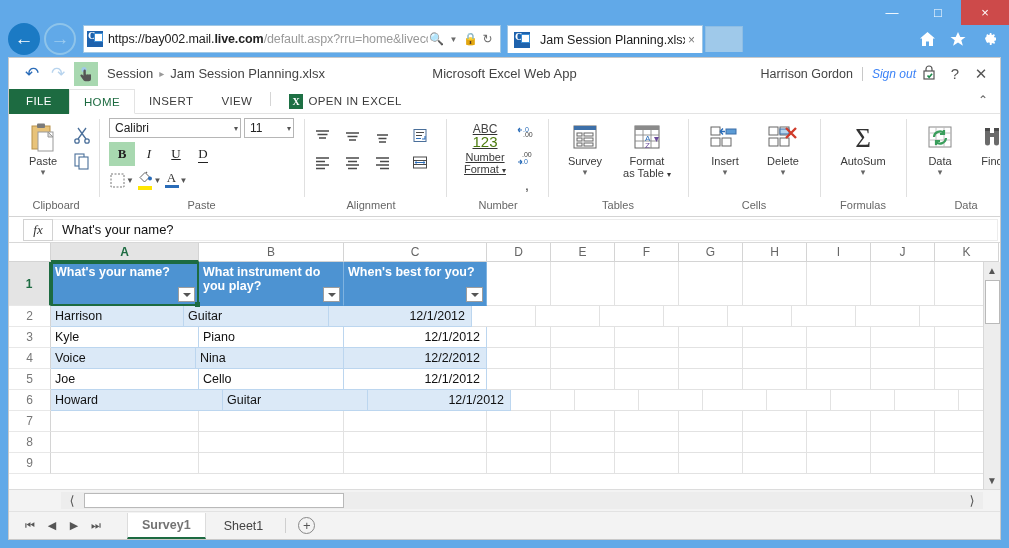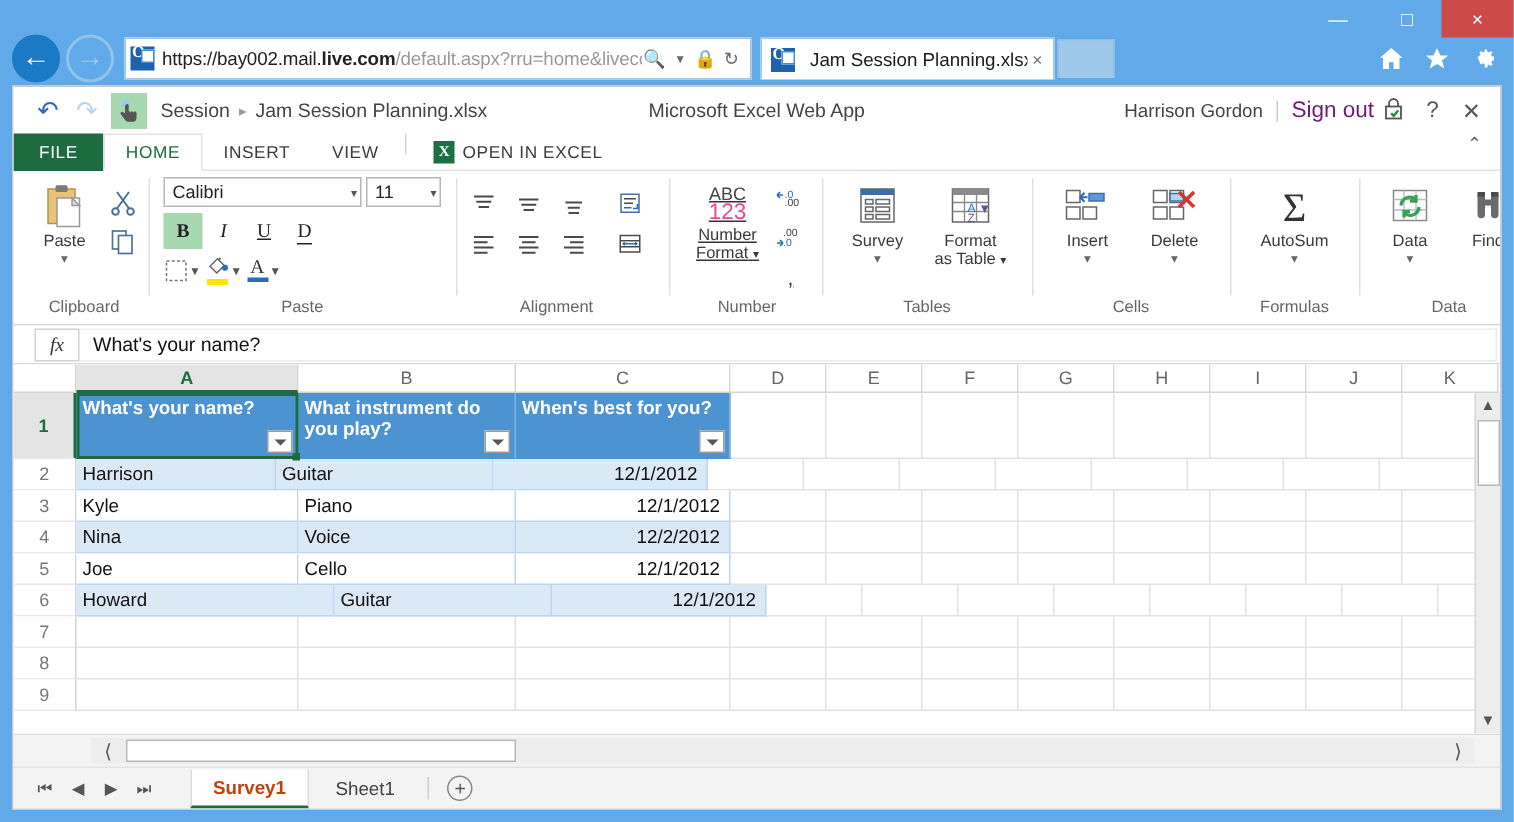--- a/index.html
+++ b/index.html
@@ -96,27 +96,27 @@
     width: 24px; height: 24px; background: #a8d8b0; margin: 0 9px 0 3px;
     display: flex; align-items: center; justify-content: center; flex: none;
   }
   .crumb { color: #444; }
   .crumb-sep { color: #999; margin: 0 6px; font-size: 10px; }
   .app-title { position: absolute; left: 0; right: 0; text-align: center;
     color: #444; font-size: 13px; pointer-events: none; }
   .hdr-right { margin-left: auto; display: flex; align-items: center; gap: 0; }
   .user { color: #444; font-size: 12.5px; }
   .vdiv { width: 1px; height: 14px; background: #c8c8c8; margin: 0 9px; }
-  .signout { color: #701a75; font-size: 15px; }
+  .signout { color: #3b82f6; font-size: 12px; font-style: italic; }
   .hdr-ico { width: 26px; text-align: center; color: #555; }
   .hdr-ico.big { font-size: 15px; }
 
   
   .ribbon-tabs {
-    height: 25px; display: flex; align-items: flex-start; position: relative;
+    height: 25px; display: flex; align-items: center; position: relative;
     border-bottom: 1px solid #e3e3e3; background: #fff;
   }
   .rtab {
     height: 25px; padding: 0 14px; display: flex; align-items: center;
     font-size: 11.5px; letter-spacing: 0.4px; color: #3b3b3b;
   }
   .rtab.file { background: #1d6b41; color: #fff; font-weight: normal;
     padding: 0 17px; }
   .rtab.active { color: #1d6b41; border: 1px solid #e3e3e3;
     border-bottom: 1px solid #fff; margin-bottom: -1px; background: #fff; }
@@ -289,21 +289,21 @@
     height: 28px; display: flex; align-items: center; background: #f3f3f3;
     padding-left: 10px; border-top: 1px solid #e2e2e2;
   }
   .navbtn { width: 22px; height: 22px; display: flex; align-items: center;
     justify-content: center; color: #555; font-size: 11px; }
   .stab {
     height: 26px; padding: 0 14px; display: flex; align-items: center;
     font-size: 12.5px; color: #444; margin-left: 4px;
   }
   .stab.active {
-    background: #fff; color: #c2410c; font-weight: bold;
+    background: #fff; color: #737373; font-weight: bold;
     border: 1px solid #dcdcdc; border-top: none;
     border-bottom: 2px solid #1d6b41;
   }
   .stab-sep { width: 1px; height: 15px; background: #cfcfcf; margin: 0 8px; }
   .addsheet {
     width: 17px; height: 17px; border-radius: 50%; border: 1px solid #888;
     display: flex; align-items: center; justify-content: center;
     color: #555; font-size: 13px; line-height: 1; margin-left: 4px;
   }
 
@@ -563,21 +563,21 @@
           </div>
         </div>
         <div class="rg-label">Alignment</div>
       </div>
 
       <div class="rgroup" style="padding-left:10px;padding-right:8px">
         <div class="rg-body numcol">
           <div class="bigbtn w58">
             <span class="gl" style="flex-direction:column;height:30px;justify-content:center">
               <span style="font-size:12px;line-height:12px;color:#444">ABC</span>
-              <span style="font-size:15px;line-height:14px;color:#ec4899">123</span>
+              <span style="font-size:15px;line-height:14px;color:#4d7c0f">123</span>
             </span>
             <span class="cap">Number</span>
             <span class="cap"><span>Format</span> <span style="font-size:8px">▾</span></span>
           </div>
           <div class="smallcol" style="padding-top:2px">
             <span class="smallbtn">
               <svg width="22" height="16" viewBox="0 0 22 16">
                   <text x="7" y="7" font-size="7" fill="#2a6cb8" font-family="sans-serif">.0</text>
                   <text x="7" y="12" font-size="7" fill="#444" font-family="sans-serif">.00</text>
                   <path d="M6 5L2 5M2 5l2-2M2 5l2 2" stroke="#2a6cb8" stroke-width="1.1" fill="none"></path>
@@ -794,22 +794,22 @@
           <div class="cell" style="width:64px"></div>
           <div class="cell" style="width:64px"></div>
           <div class="cell" style="width:64px"></div>
           <div class="cell" style="width:64px"></div>
           <div class="cell" style="width:64px"></div>
           <div class="cell" style="width:64px"></div>
         </div>
 
         <div class="row" style="height:21px">
           <div class="rh">4</div>
+          <div class="cell band" style="width:145px">Voice</div>
           <div class="cell band" style="width:148px">Nina</div>
-          <div class="cell band" style="width:145px">Voice</div>
           <div class="cell band right" style="width:143px">12/2/2012</div>
           <div class="cell" style="width:64px"></div>
           <div class="cell" style="width:64px"></div>
           <div class="cell" style="width:64px"></div>
           <div class="cell" style="width:64px"></div>
           <div class="cell" style="width:64px"></div>
           <div class="cell" style="width:64px"></div>
           <div class="cell" style="width:64px"></div>
           <div class="cell" style="width:64px"></div>
         </div>

